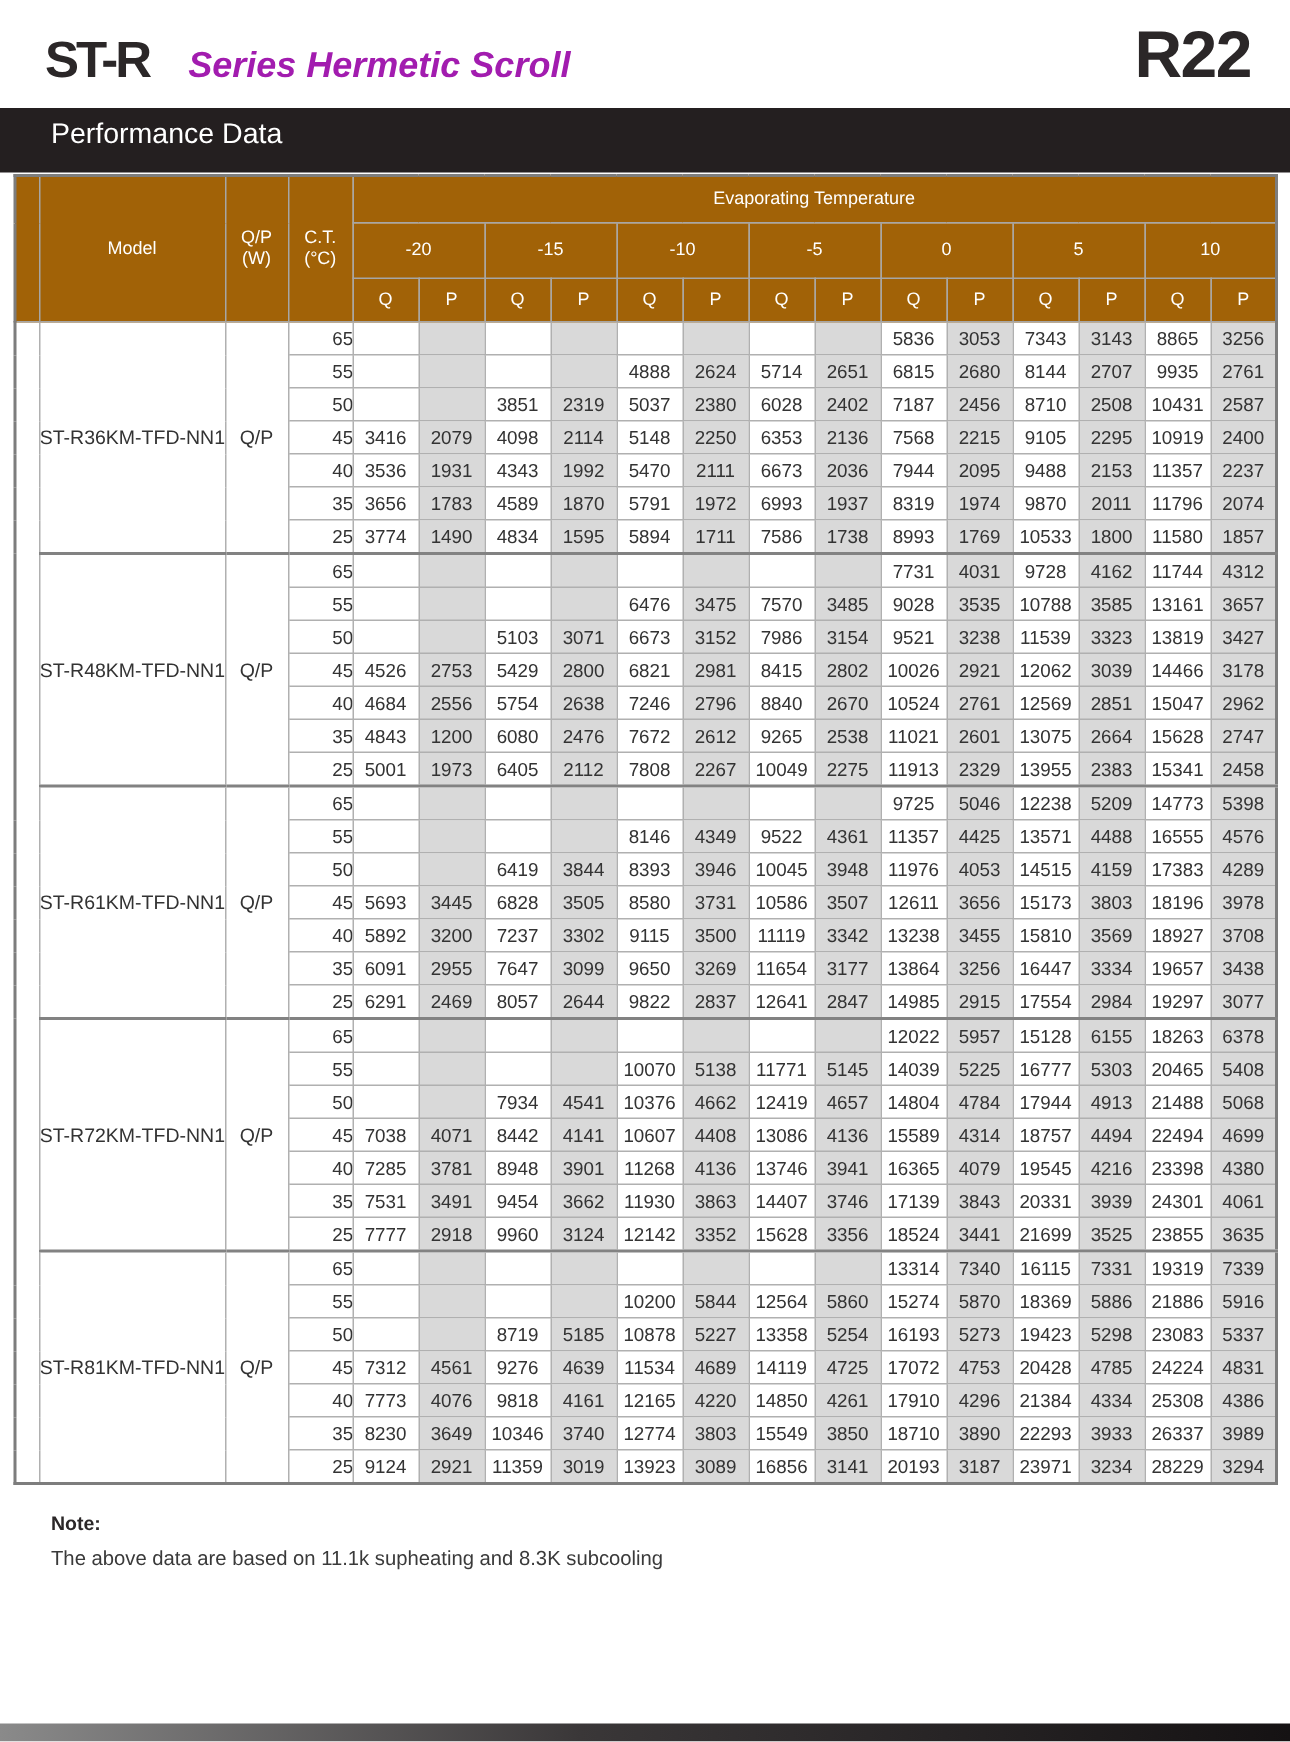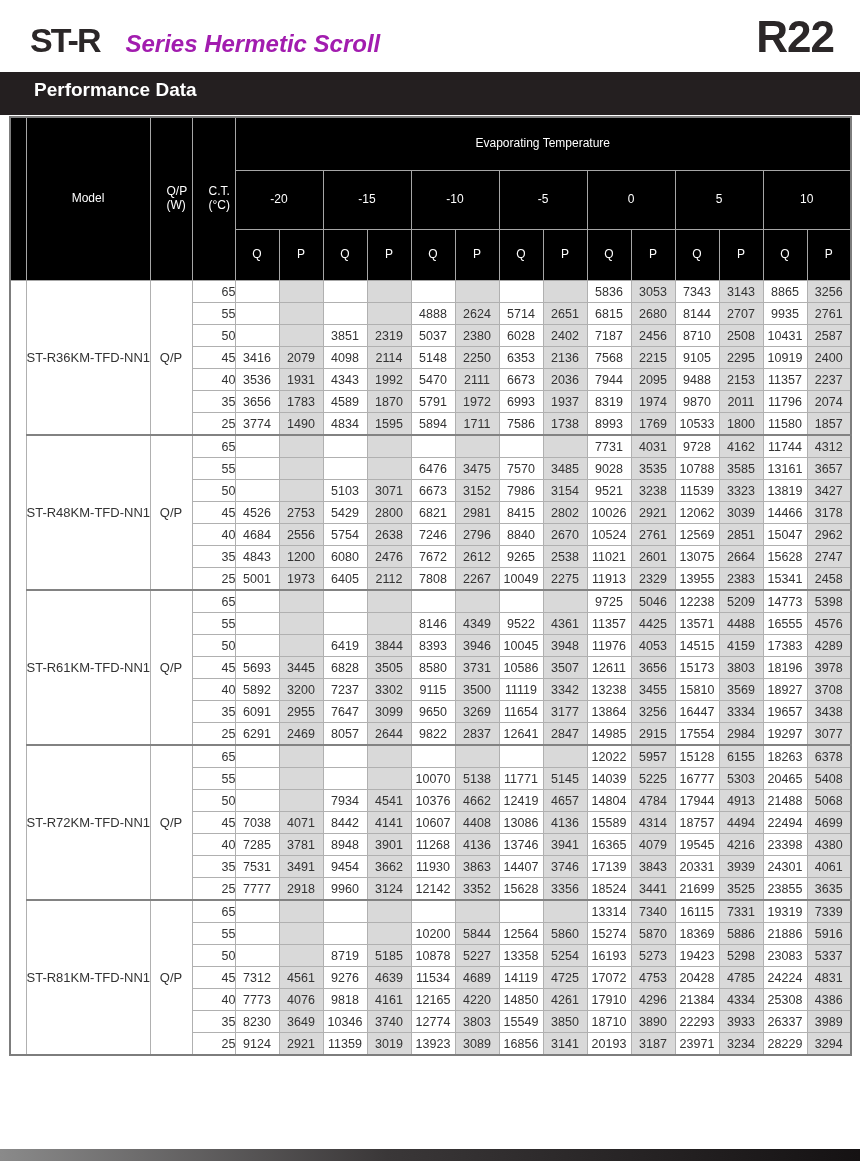--- a/index.html
+++ b/index.html
@@ -7,30 +7,30 @@
     width:860px;height:1161px;background:#ffffff;position:relative;
     font-family:"Liberation Sans", sans-serif;color:#2b2728;overflow:hidden;
   }
   
   .titlebar{display:flex;align-items:baseline;padding:12px 26px 0 30px;height:60px;box-sizing:border-box;}
   .series{font-size:34px;font-weight:bold;letter-spacing:-2px;color:#2b2728;}
   .subtitle{font-size:24px;font-weight:bold;margin-left:26px;color:#a21caf;font-style:italic;}
   .refrigerant{margin-left:auto;font-size:44px;font-weight:bold;letter-spacing:-1px;color:#2b2728;}
   
   .darkbar{margin-top:12px;background:#241f20;color:#fff;padding:7px 0 9px 34px;}
-  .darkbar .line1{font-size:19px;font-weight:bold;margin-bottom:5px;}
+  .darkbar .line1{font-size:19px;font-weight:normal;margin-bottom:5px;}
   .darkbar .line2{font-size:21px;font-weight:bold;}
   
   table.perf{
     margin:1px 9px 0 9px;width:842px;border-collapse:collapse;table-layout:fixed;
     border:2px solid #7d7d7d;
   }
   table.perf thead th{
-    background:#000000;color:#ffffff;font-weight:normal;font-size:12px;
-    border:1px solid #a6a6a6;padding:16px;text-align:center;line-height:1.15;
+    background:#a16207;color:#ffffff;font-weight:normal;font-size:12px;
+    border:1px solid #a6a6a6;padding:5px;text-align:center;line-height:1.15;
   }
   table.perf thead tr.r1 th{height:20px;}
   table.perf thead tr.r2 th{height:26px;}
   table.perf thead tr.r3 th{height:18px;}
   table.perf td{
     border:1px solid #b0b0b0;text-align:center;vertical-align:middle;
     font-size:12.5px;color:#333;height:21px;padding:0;background:#fff;
     overflow:hidden;white-space:nowrap;
   }
   table.perf td.p-shade{background:#d9d9d9;}
@@ -712,15 +712,17 @@
         <td class="p-shade">3187</td>
         <td>23971</td>
         <td class="p-shade">3234</td>
         <td>28229</td>
         <td class="p-shade">3294</td>
       </tr>
     </tbody>
 </table>
 
 <div class="note">
+  <div class="note-title">Note:</div>
+  <div class="note-text">The above data are based on 11.1k supheating and 8.3K subcooling</div>
 </div>
 
 <div class="footerband"></div>
 
 </body></html>

